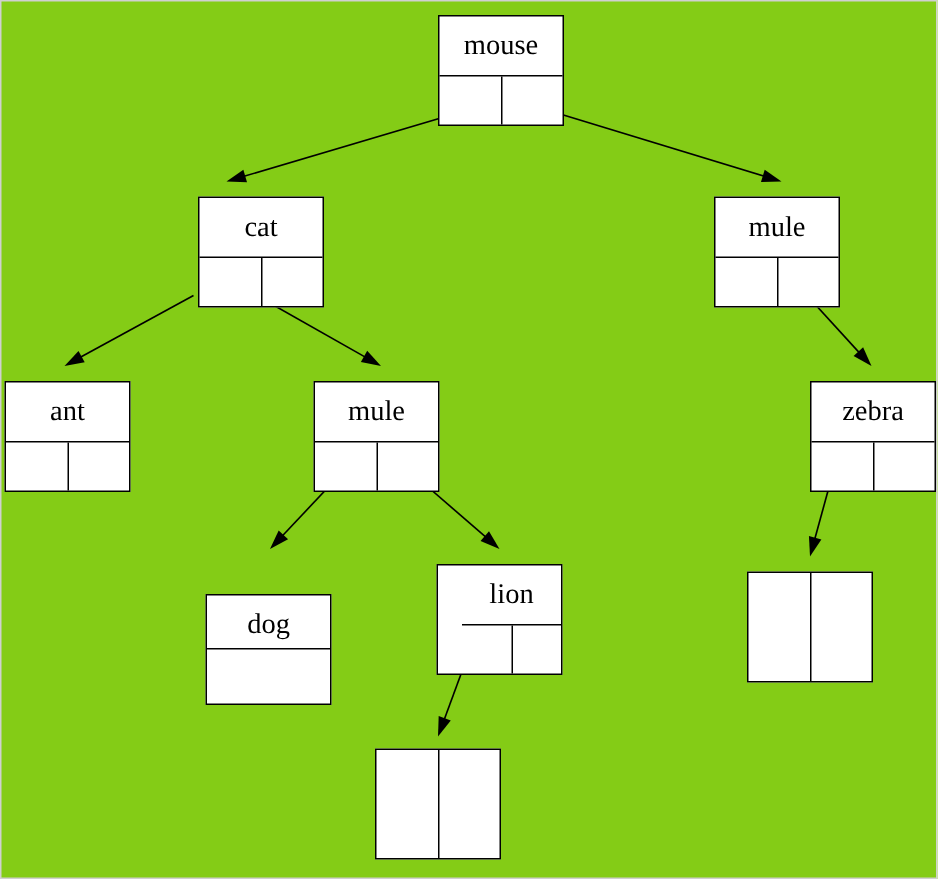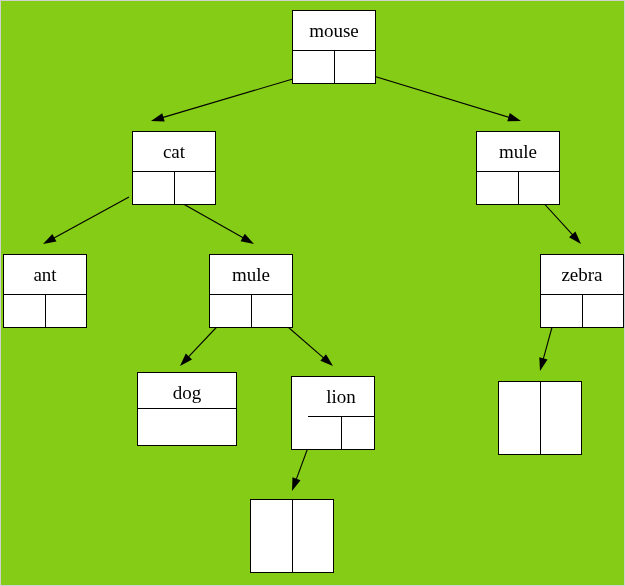--- a/index.html
+++ b/index.html
@@ -136,21 +136,21 @@
           <div class="ptr-cell"></div>
         </div>
       </div>
       <div class="node" style="left: 539px; top: 253px; width: 84px; height: 74px; border-color: rgb(0, 0, 0);">
         <div class="node-label" style="height: 40px; line-height: 40px;">zebra</div>
         <div class="node-pointers">
           <div class="ptr-cell ptr-left"></div>
           <div class="ptr-cell"></div>
         </div>
       </div>
-      <div class="node" style="left: 136px; top: 371px; width: 100px; height: 74px; border-color: rgb(0, 0, 0); gap: 36px;">
+      <div class="node" style="left: 136px; top: 395px; width: 84px; height: 74px; border-color: rgb(0, 0, 0); gap: 36px;">
         <div class="node-label" style="height: 40px; line-height: 40px;">dog</div>
         <div class="node-pointers">
           <div class="ptr-cell ptr-left"></div>
           <div class="ptr-cell"></div>
         </div>
       </div>
       <div class="node" style="left: 290px; top: 375px; width: 84px; height: 74px; border-color: rgb(0, 0, 0); padding-left: 16px;">
         <div class="node-label" style="height: 40px; line-height: 40px;">lion</div>
         <div class="node-pointers">
           <div class="ptr-cell ptr-left"></div>

